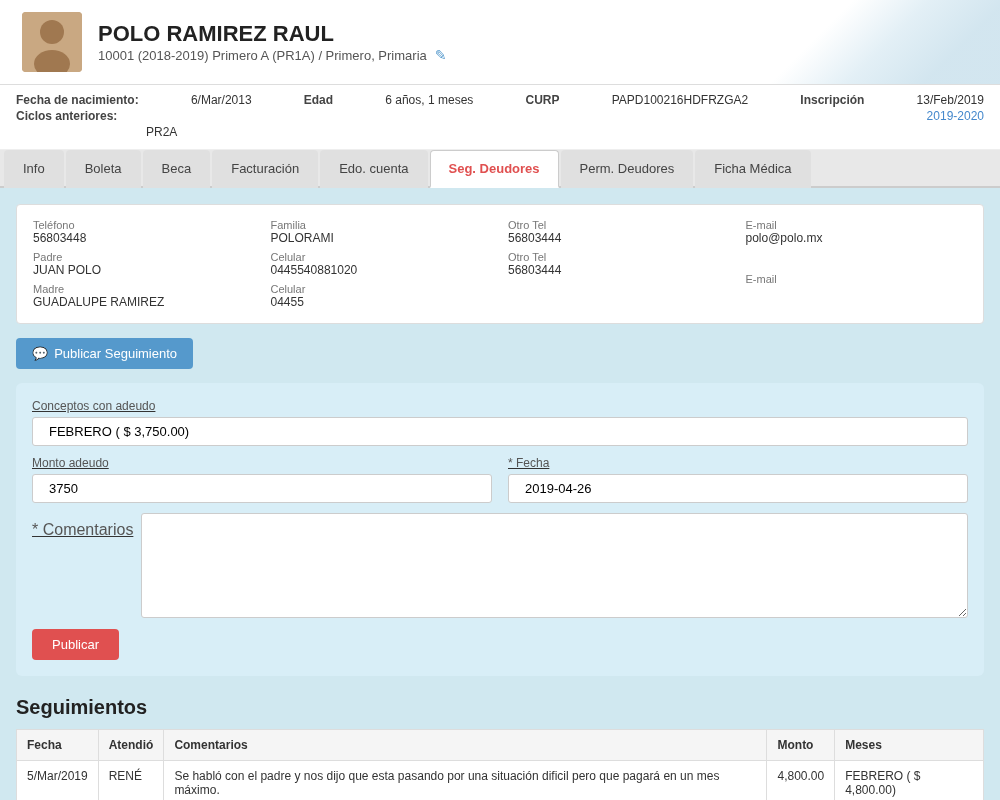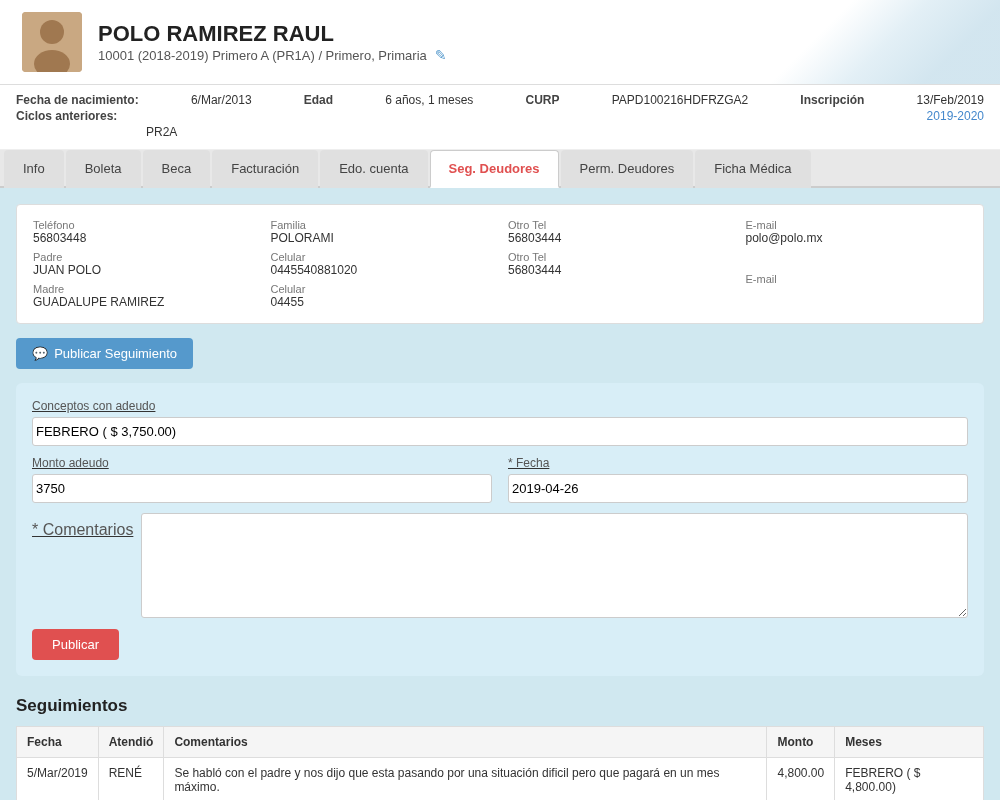--- a/index.html
+++ b/index.html
@@ -169,21 +169,21 @@
     }
     .form-group { margin-bottom: 10px; }
     .form-group label {
       display: block;
       font-size: 12px;
       color: #555;
       margin-bottom: 4px;
     }
     .form-input {
       width: 100%;
-      padding: 6px 3px;
+      padding: 6px 16px;
       border: 1px solid #ccc;
       border-radius: 3px;
       font-size: 13px;
       background: white;
     }
     .form-row {
       display: flex;
       gap: 16px;
     }
     .form-row .form-group {
@@ -220,21 +220,21 @@
       border: none;
       padding: 8px 20px;
       border-radius: 4px;
       cursor: pointer;
       font-size: 13px;
       margin-top: 8px;
     }
 
     
     .seguimientos-title {
-      font-size: 17px;
+      font-size: 20px;
       font-weight: bold;
       color: #222;
       margin-bottom: 10px;
     }
     .seg-table {
       width: 100%;
       border-collapse: collapse;
       background: white;
       border: 1px solid #ddd;
     }

